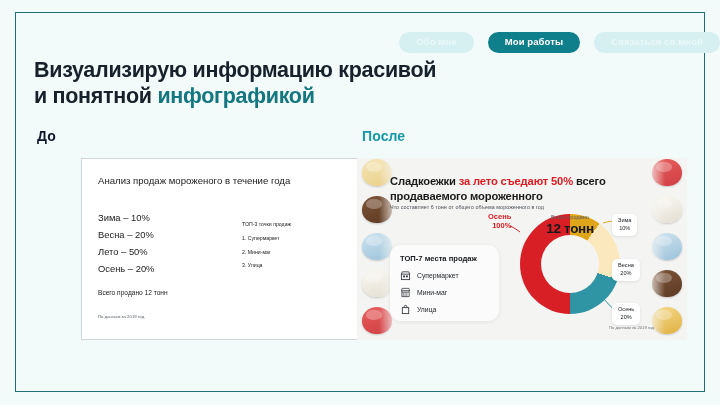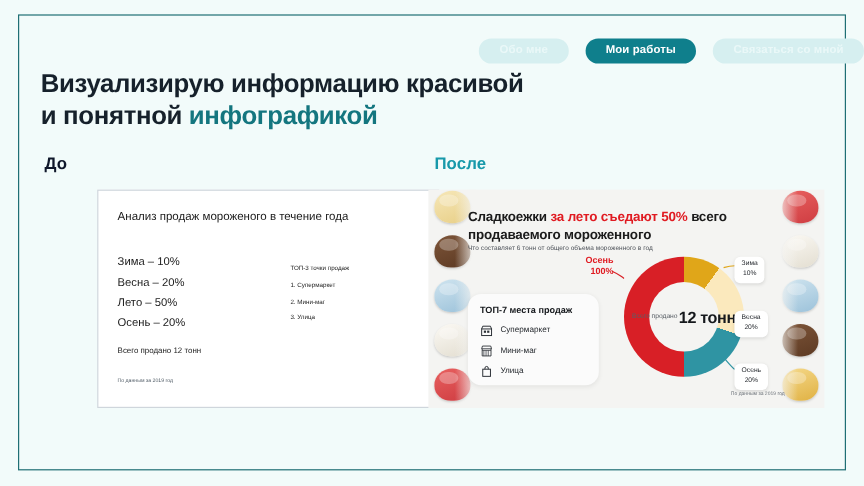--- a/index.html
+++ b/index.html
@@ -156,21 +156,21 @@
   #top3 .t3-row {
     display:flex; align-items:center; gap:6px; margin-bottom:6px;
   }
   #top3 .t3-row span.lbl { font-size:6.8px; color:#24282d; }
   .ico { width:11px; height:11px; flex:0 0 11px; }
 
   
   #donut { position:absolute; left:163px; top:56px; width:100px; height:100px; }
   #donut .center {
     position:absolute; inset:0; display:flex;
-    align-items:center; justify-content:center;
+    flex-direction:column; align-items:center; justify-content:flex-start;
     gap:1px;
   }
   #donut .c-top { font-size:5.6px; color:#5a6067; }
   #donut .c-big { font-size:13.5px; font-weight:700; color:#15181c; letter-spacing:-.3px; }
 
   .leto-lbl {
     position:absolute; left:131px; top:54px;
     font-size:7.5px; font-weight:700; color:#e01b22;
     line-height:1.25; text-align:right;
   }

